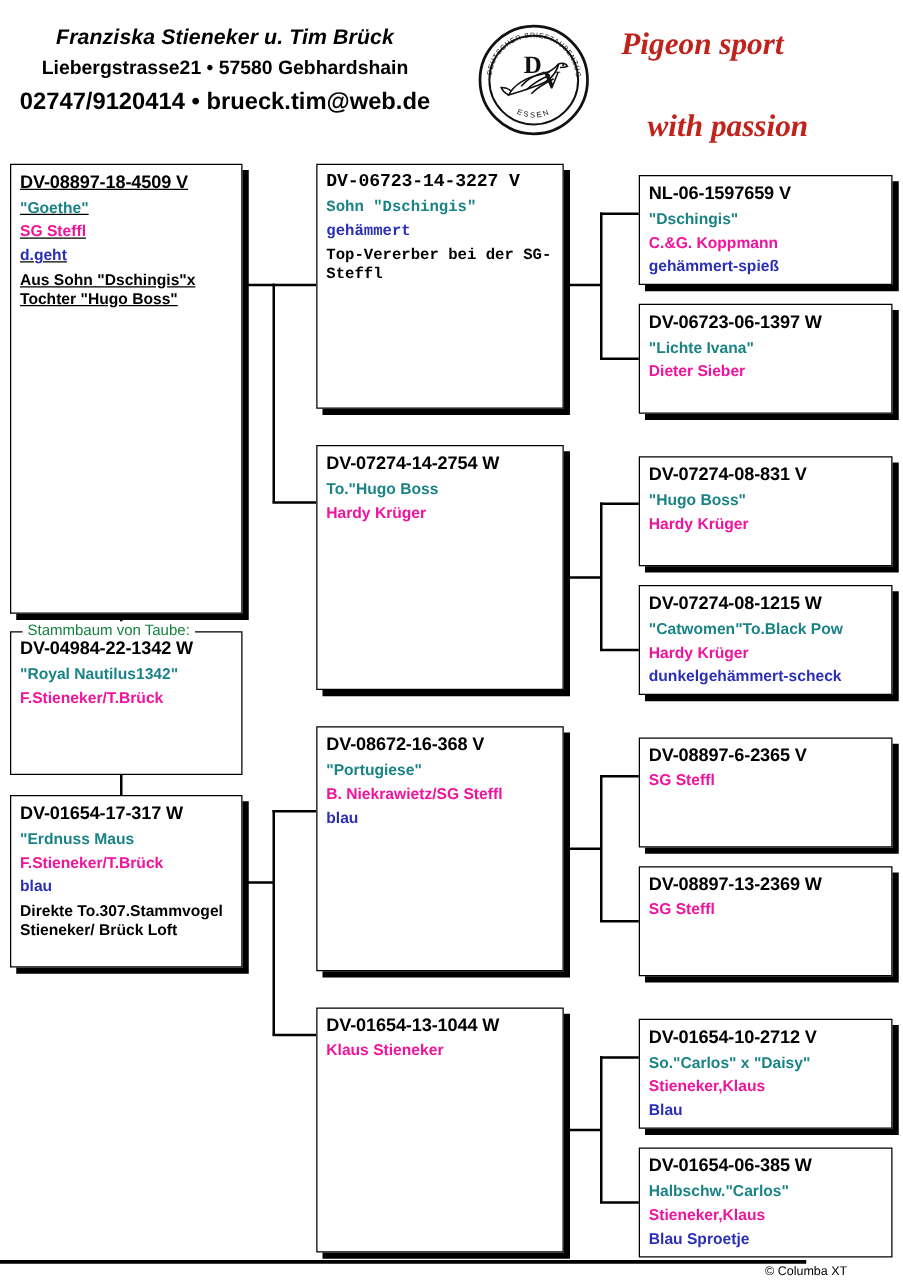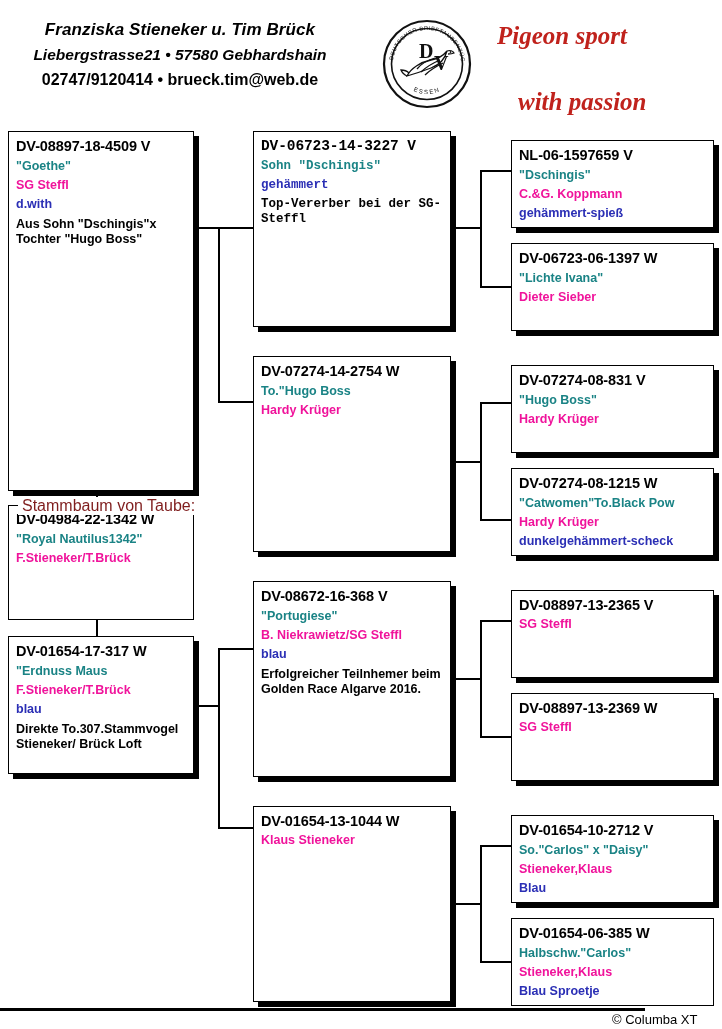--- a/index.html
+++ b/index.html
@@ -11,25 +11,25 @@
   .abs{position:absolute;}
 
   
   #header{left:0;top:16px;width:722px;height:112px;}
   .hdr-line1{
     position:absolute;left:0;top:4px;width:360px;text-align:center;
     font-size:17px;font-weight:bold;font-style:italic;letter-spacing:.1px;
   }
   .hdr-line2{
     position:absolute;left:0;top:30px;width:360px;text-align:center;
-    font-size:15.5px;font-weight:bold;font-style:italic;
+    font-size:15.5px;font-weight:bold;
   }
   .hdr-line3{
     position:absolute;left:0;top:55px;width:360px;text-align:center;
-    font-size:16px;font-weight:bold;
+    font-size:19px;font-weight:bold;
   }
   #logo{left:381px;top:2px;width:92px;height:92px;}
   .slogan{
     position:absolute;color:#c0221c;font-family:"Liberation Serif","DejaVu Serif",serif;
     font-style:italic;font-weight:bold;font-size:25px;
   }
   .slogan1{left:497px;top:6px;}
   .slogan2{left:518px;top:56px;margin-top:16px;}
 
   
@@ -49,32 +49,32 @@
   .note{font-size:12.5px;font-weight:bold;color:#000;line-height:1.2;margin-top:3px;}
   .nick:empty,.owner:empty,.colr:empty,.note:empty{display:none;}
 
   
   .legendbox{
     position:absolute;box-sizing:border-box;background:#fff;
     border:1.5px solid #000;padding:4px 7px 4px 7px;
   }
   .legendbox .legend{
     position:absolute;top:-9px;left:9px;background:#fff;padding:0 4px;
-    font-size:16px;color:#7f1d1d;white-space:nowrap;
+    font-size:12px;color:#15803d;white-space:nowrap;
   }
 
   
   .ln{position:absolute;background:#000;}
   .lnh{height:1.5px;}
   .lnv{width:1.5px;}
 
   
   #footer-rule{left:0;top:1008px;width:645px;height:3px;background:#000;}
   #footer-text{
-    left:612px;top:1012px;font-size:13px;color:#000;white-space:nowrap;
+    left:612px;top:1012px;font-size:10px;color:#000;white-space:nowrap;
   }
 </style>
 </head>
 <body>
 
 <div class="abs" id="header">
 
   <div class="hdr-line1">Franziska Stieneker u. Tim Brück</div>
   <div class="hdr-line2">Liebergstrasse21 • 57580 Gebhardshain</div>
   <div class="hdr-line3">02747/9120414 • brueck.tim@web.de</div>
@@ -139,25 +139,25 @@
 <div class="ln lnh" style="left:451px;top:678px;width:30px;"></div>
 <div class="ln lnv" style="left:480px;top:620px;height:117px;"></div>
 <div class="ln lnh" style="left:480px;top:620px;width:32px;"></div>
 <div class="ln lnh" style="left:480px;top:736px;width:32px;"></div>
 
 <div class="ln lnh" style="left:451px;top:903px;width:30px;"></div>
 <div class="ln lnv" style="left:480px;top:845px;height:117px;"></div>
 <div class="ln lnh" style="left:480px;top:845px;width:32px;"></div>
 <div class="ln lnh" style="left:480px;top:961px;width:32px;"></div>
 
-<div class="pbox" style="left:8px;top:131px;width:186px;height:360px;">
+<div class="pbox" style="left:8px;top:131px;width:186px;height:360px;text-decoration:underline;">
   <div class="ring">DV-08897-18-4509 V</div>
   <div class="nick">"Goethe"</div>
   <div class="owner">SG Steffl</div>
-  <div class="colr">d.with</div>
+  <div class="colr">d.geht</div>
   <div class="note">Aus Sohn "Dschingis"x Tochter "Hugo Boss"</div>
 </div>
 
 <div class="legendbox" style="left:8px;top:505px;width:186px;height:115px;">
   <div class="legend">Stammbaum von Taube:</div>
   <div class="ring">DV-04984-22-1342 W</div>
   <div class="nick">"Royal Nautilus1342"</div>
   <div class="owner">F.Stieneker/T.Brück</div>
 
 </div>
@@ -182,21 +182,20 @@
   <div class="nick">To."Hugo Boss</div>
   <div class="owner">Hardy Krüger</div>
 
 </div>
 
 <div class="pbox" style="left:253px;top:581px;width:198px;height:196px;">
   <div class="ring">DV-08672-16-368 V</div>
   <div class="nick">"Portugiese"</div>
   <div class="owner">B. Niekrawietz/SG Steffl</div>
   <div class="colr">blau</div>
-  <div class="note">Erfolgreicher Teilnhemer beim Golden Race Algarve 2016.</div>
 </div>
 
 <div class="pbox" style="left:253px;top:806px;width:198px;height:196px;">
   <div class="ring">DV-01654-13-1044 W</div>
 
   <div class="owner">Klaus Stieneker</div>
 
 </div>
 
 <div class="pbox" style="left:511px;top:140px;width:203px;height:88px;">
@@ -223,21 +222,21 @@
 
 <div class="pbox" style="left:511px;top:468px;width:203px;height:88px;">
   <div class="ring">DV-07274-08-1215 W</div>
   <div class="nick">"Catwomen"To.Black Pow</div>
   <div class="owner">Hardy Krüger</div>
   <div class="colr">dunkelgehämmert-scheck</div>
 
 </div>
 
 <div class="pbox" style="left:511px;top:590px;width:203px;height:88px;">
-  <div class="ring">DV-08897-13-2365 V</div>
+  <div class="ring">DV-08897-6-2365 V</div>
 
   <div class="owner">SG Steffl</div>
 
 </div>
 
 <div class="pbox" style="left:511px;top:693px;width:203px;height:88px;">
   <div class="ring">DV-08897-13-2369 W</div>
 
   <div class="owner">SG Steffl</div>
 

